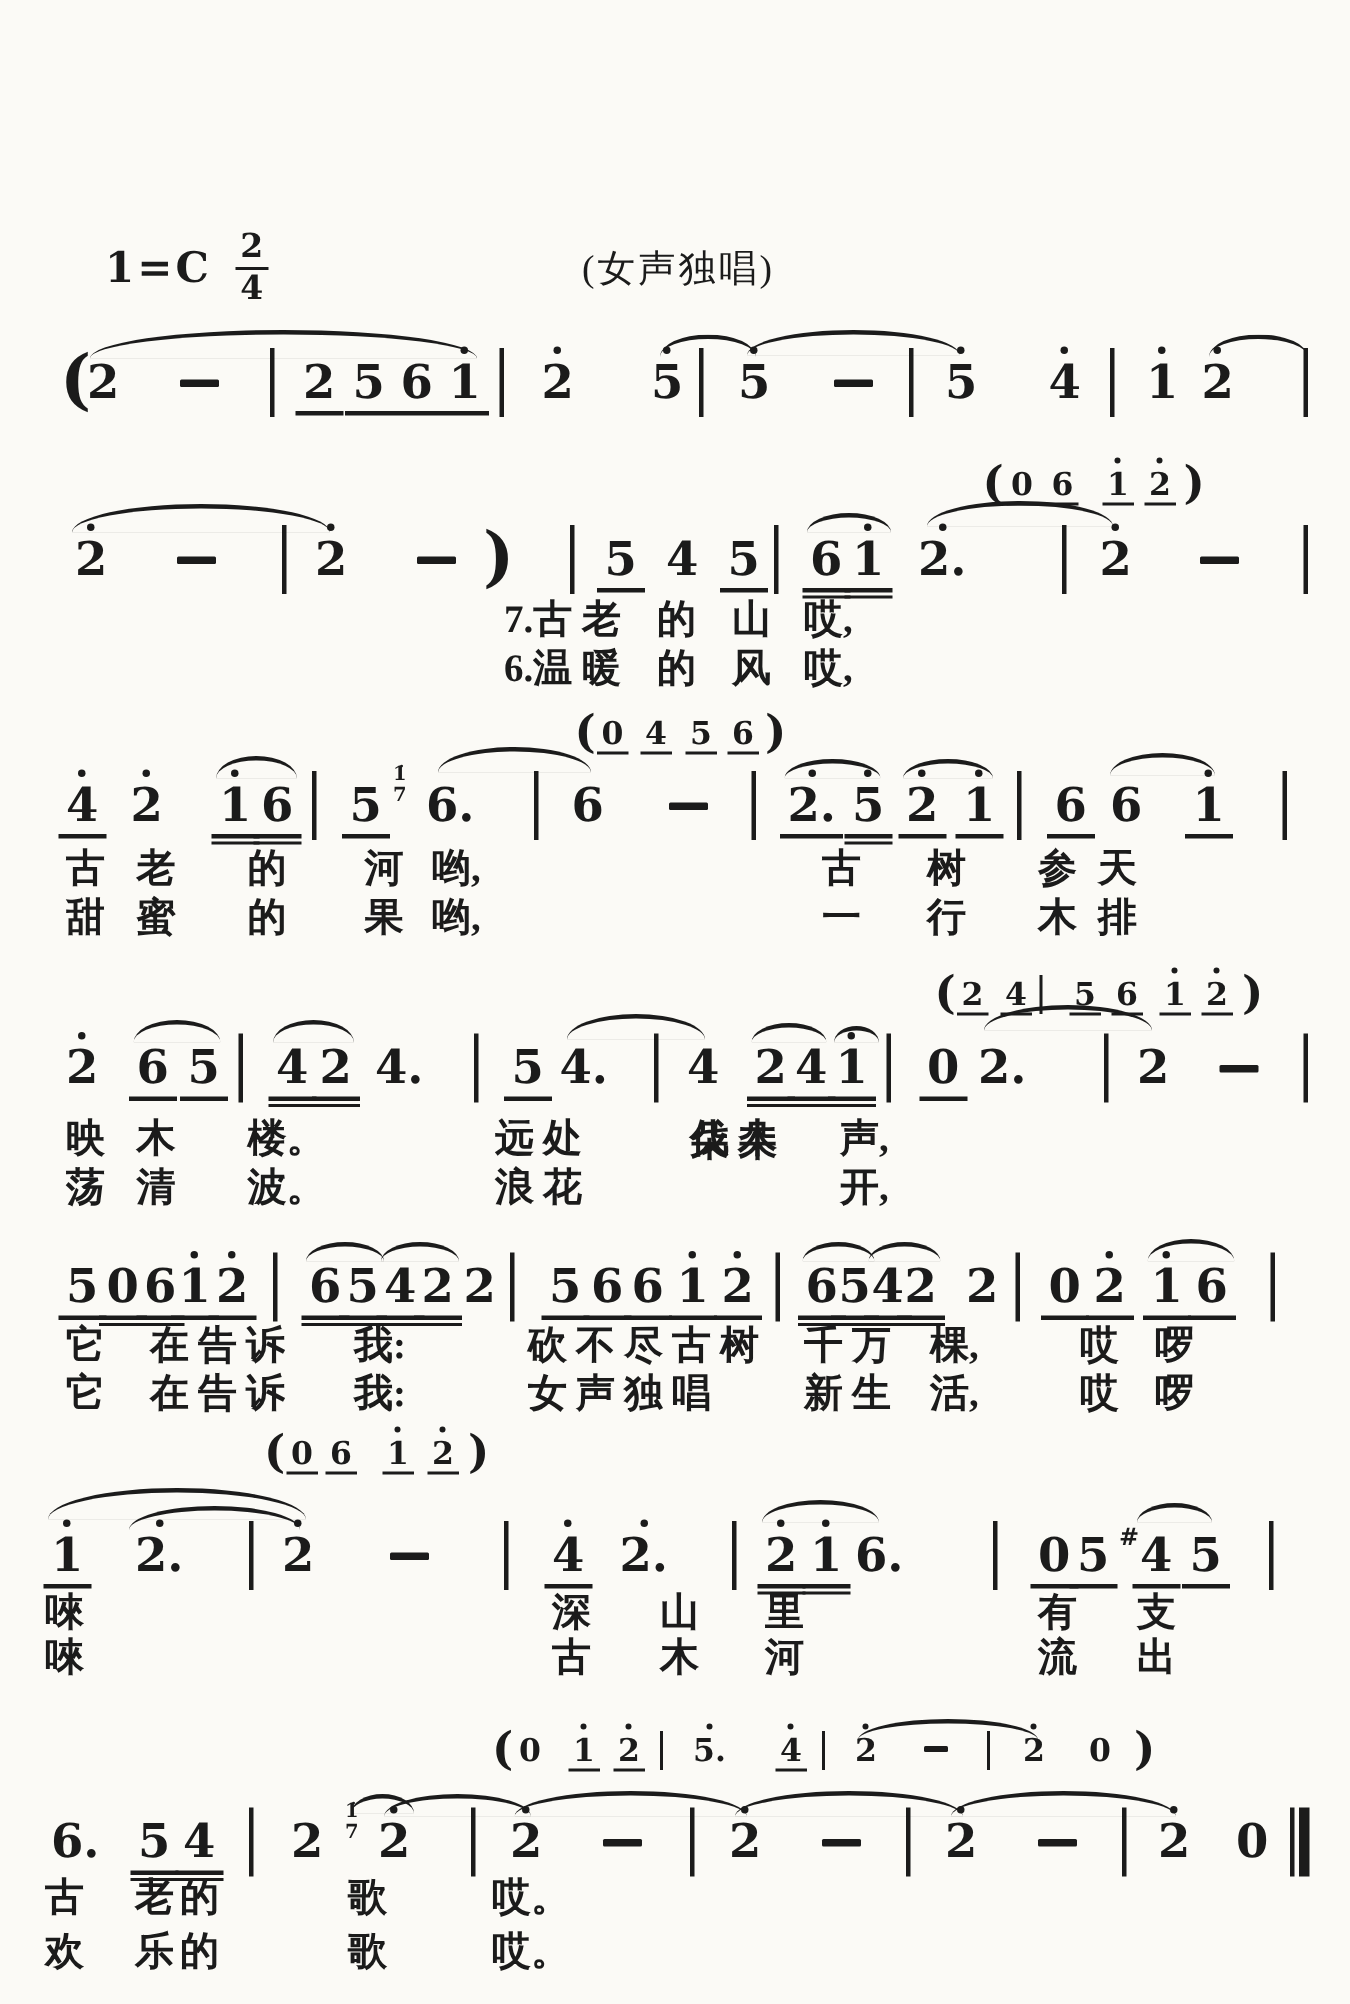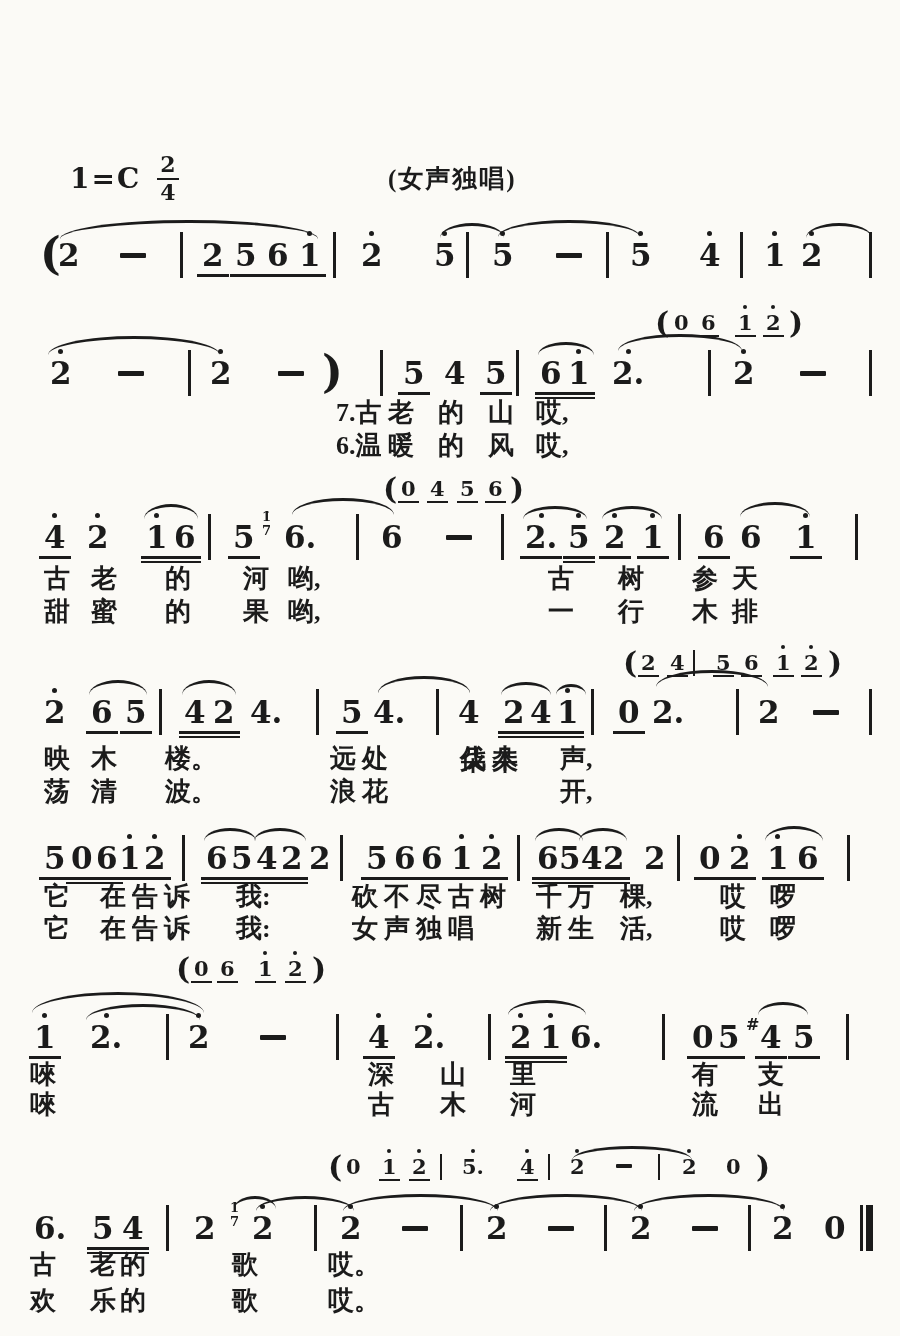--- a/index.html
+++ b/index.html
@@ -6,21 +6,21 @@
 html,body{margin:0;padding:0;}
 body{background:#e8e6e0;font-family:"Liberation Serif","DejaVu Serif",serif;}
 .sheet{position:relative;width:900px;height:1336px;background:var(--paper);margin:0 auto;overflow:hidden;color:var(--ink);}
 .title{position:absolute;top:44px;left:0;right:0;text-align:center;font-size:39px;font-weight:700;letter-spacing:4px;}
 .subtitle{position:absolute;top:100px;left:0;right:0;text-align:center;font-size:26px;font-weight:700;letter-spacing:2px;}
 .keysig{position:absolute;left:70px;top:152px;display:flex;align-items:center;font-weight:700;}
 .keytext{font-size:28px;font-family:"DejaVu Serif",serif;letter-spacing:2px;}
 .frac{display:inline-flex;flex-direction:column;align-items:center;font-size:22px;font-weight:700;line-height:1.15;margin-left:16px;font-family:"DejaVu Serif",serif;}
 .frac b{font-weight:700;}
 .frac b:first-child{border-bottom:2.5px solid var(--ink);padding:0 3px 1px;}
-.voice{position:absolute;left:388px;top:162px;font-size:25px;font-weight:700;letter-spacing:2px;}
+.voice{position:absolute;left:388px;top:162px;font-size:25px;font-weight:400;letter-spacing:2px;}
 .credits{position:absolute;right:60px;top:146px;font-size:25px;font-weight:700;line-height:36px;letter-spacing:2px;text-align:left;}
 .tempo{position:absolute;left:64px;top:200px;font-size:23px;font-weight:700;white-space:pre;letter-spacing:1px;}
 #score{position:absolute;inset:0;}
 .sline{position:absolute;inset:0;}
 .tok{position:absolute;display:inline-flex;flex-direction:column;align-items:center;font-family:"DejaVu Serif",serif;font-weight:700;color:var(--ink);}
 .tok .gl{font-size:31px;line-height:1;white-space:nowrap;}
 .tok.m .gl{font-size:21px;}
 .tok .od{position:absolute;top:-9px;width:5px;height:5px;border-radius:50%;background:var(--ink);}
 .tok.m .od{top:-7px;width:4px;height:4px;}
 .tok .sh{position:absolute;left:-14px;top:-7px;font-size:16px;font-style:normal;font-weight:700;font-family:"DejaVu Sans",sans-serif;}

